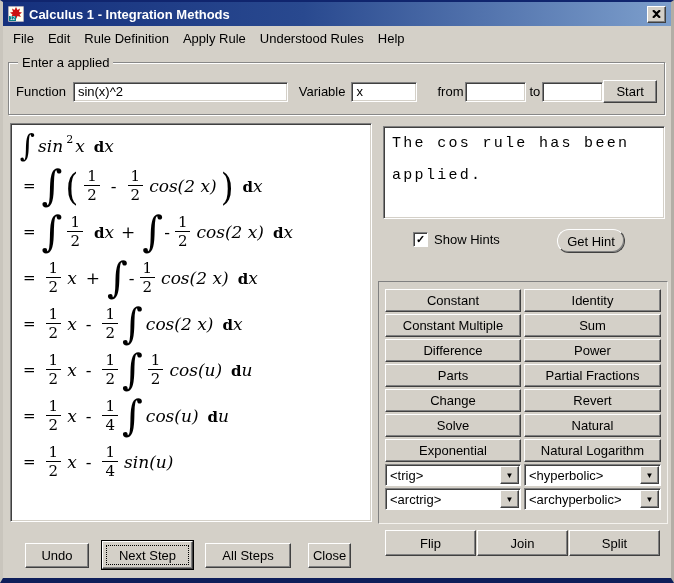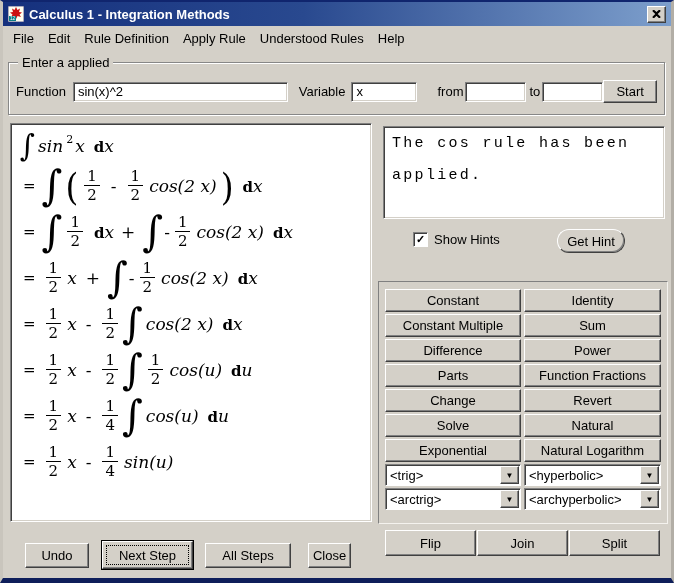--- a/index.html
+++ b/index.html
@@ -277,21 +277,21 @@
 
   <div class="rules-frame">
     <div class="rules-grid" id="rulesgrid">
         <button class="btn">Constant</button>
         <button class="btn">Identity</button>
         <button class="btn">Constant Multiple</button>
         <button class="btn">Sum</button>
         <button class="btn">Difference</button>
         <button class="btn">Power</button>
         <button class="btn">Parts</button>
-        <button class="btn">Function Fractions</button>
+        <button class="btn">Partial Fractions</button>
         <button class="btn">Change</button>
         <button class="btn">Revert</button>
         <button class="btn">Solve</button>
         <button class="btn">Natural</button>
         <button class="btn">Exponential</button>
         <button class="btn">Natural Logarithm</button>
       </div>
     <div id="ddrows">
         <div class="dd-row">
           <div class="dropdown">

